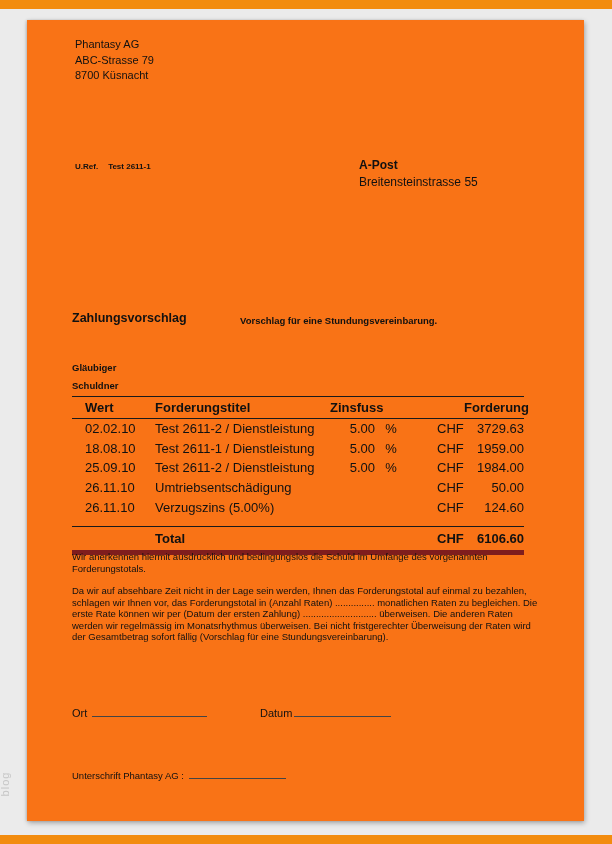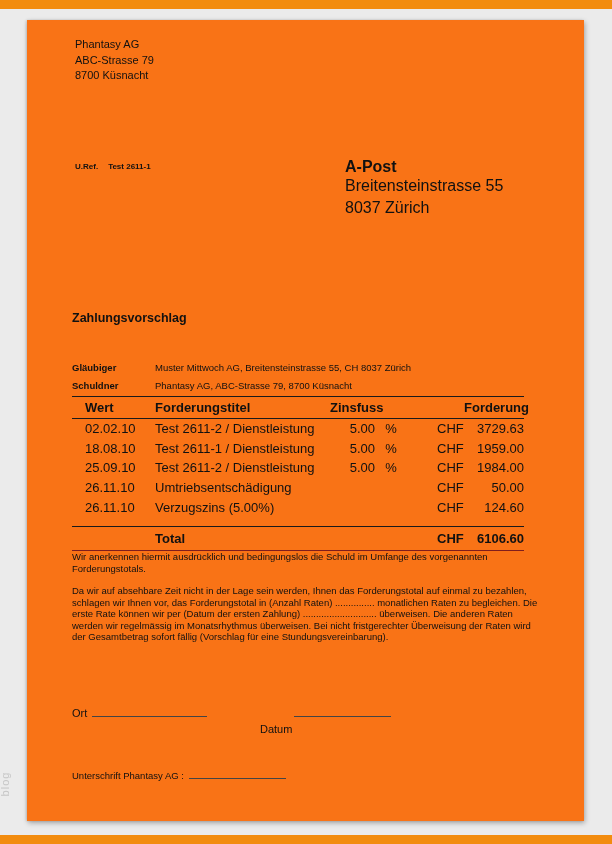--- a/index.html
+++ b/index.html
@@ -24,21 +24,21 @@
     background:#f97316;
     box-shadow:1px 2px 5px rgba(0,0,0,0.30), -1px 0 2px rgba(0,0,0,0.12);
   }
   .abs { position:absolute; }
   
   .sender { left:48px; top:17px; font-size:11px; line-height:15.5px; }
   
   .ref { left:48px; top:142px; font-size:8px; font-weight:bold; }
   .ref .val { margin-left:10px; }
   
-  .recipient { left:318px; top:138px; font-size:16px; }
+  .recipient { left:332px; top:138px; font-size:12px; }
   .recipient .mail-type { font-weight:bold; }
   .recipient .name { margin-top:11px; }
   .recipient .line { line-height:20px; }
   .recipient .city { margin-top:2px; }
   
   .doc-title { left:45px; top:291px; font-size:12.5px; font-weight:bold; }
   .doc-subtitle { left:213px; top:295px; font-size:9.5px; font-weight:bold; }
   
   .parties { left:45px; top:326px; font-size:9.5px;margin-top:16px; }
   .parties .row { display:flex; height:18px; }
@@ -58,33 +58,33 @@
   .thead {
     font-weight:bold;
     border-top:1px solid #1a1a1a;
     border-bottom:1px solid #1a1a1a;
     padding:3px 0 3px 0;
   }
   .tbody .trow { padding:2.3px 0; }
   .ttotal {
     font-weight:bold;
     border-top:1px solid #1a1a1a;
-    border-bottom:1px solid #7f1d1d;
+    border-bottom:5px solid #7f1d1d;
     padding:4px 0;
     margin-top:9px;
   }
   
   .para { font-size:9.5px; line-height:11.6px; width:472px; }
   .para1 { left:45px; top:531px; }
   .para2 { left:45px; top:565px; }
   
   .sigrow { left:45px; top:687px; font-size:11px; }
   .fill-line { display:inline-block; border-bottom:1px solid #444; height:10px; vertical-align:baseline; }
   .ort-line { width:115px; margin-left:5px; }
-  .datum-label { position:absolute; left:188px; top:16px; }
+  .datum-label { position:absolute; left:188px; top:0; }
   .datum-line { position:absolute; left:222px; top:0; width:97px; }
   .sig2 { left:45px; top:749px; font-size:9.5px; }
   .sig-line { width:97px; margin-left:5px; }
 </style>
 </head>
 <body>
 
 <div class="bar top"></div>
 <div class="bar bottom"></div>
 <div class="watermark">blog</div>
@@ -97,33 +97,31 @@
     <div>8700 Küsnacht</div>
   </div>
 
   <div class="abs ref">
     <span>U.Ref.</span><span class="val">Test 2611-1</span>
   </div>
 
   <div class="abs recipient">
     <div class="mail-type">A-Post</div>
     <div class="line">Breitensteinstrasse 55</div>
-    <div class="line city">8037 Zürich</div>
   </div>
 
   <div class="abs doc-title">Zahlungsvorschlag</div>
+  <div class="abs doc-subtitle">Vorschlag für eine Stundungsvereinbarung.</div>
 
   <div class="abs parties">
     <div class="row">
       <span class="lbl">Gläubiger</span>
-      <span>Muster Mittwoch AG, Breitensteinstrasse 55, CH 8037 Zürich</span>
     </div>
     <div class="row">
       <span class="lbl">Schuldner</span>
-      <span>Phantasy AG, ABC-Strasse 79, 8700 Küsnacht</span>
     </div>
   </div>
 
   <div class="abs ftable">
     <div class="trow thead">
       <span class="c-date">Wert</span>
       <span class="c-title">Forderungstitel</span>
       <span class="c-int">Zinsfuss</span>
       <span class="c-pct"></span>
       <span class="c-cur"></span>

